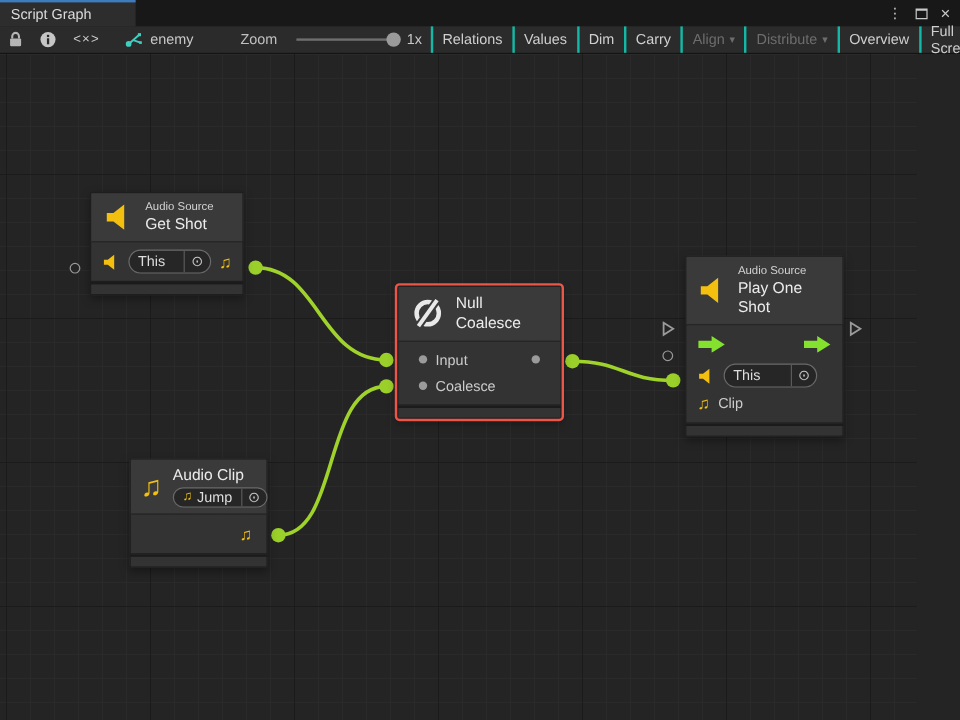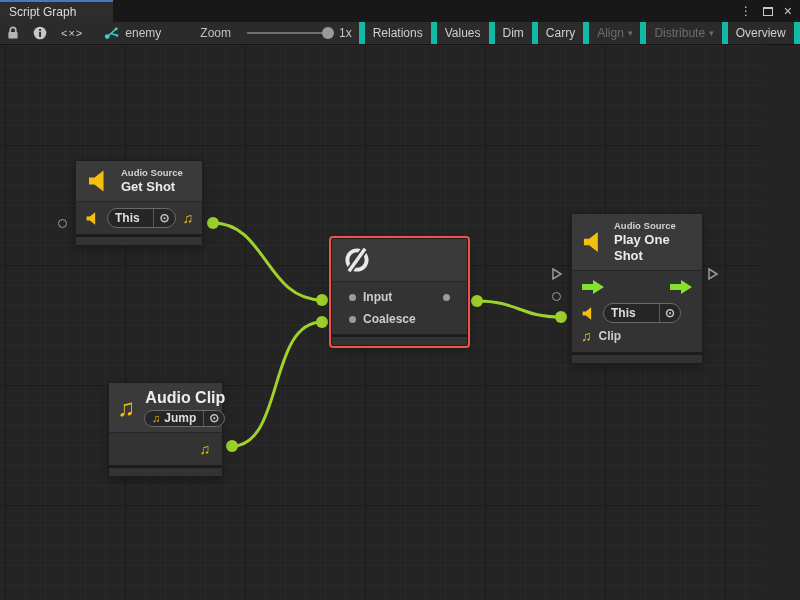--- a/index.html
+++ b/index.html
@@ -22,33 +22,33 @@
              display:flex; align-items:stretch; color:#c8c8c8; font-size:12px; }
   .tcell { display:flex; align-items:center; justify-content:center; padding:0 7px; }
   .sep { width:1px; background:#1c1c1c; }
   .cell-code { width:70px; color:#cfcfcf; font-size:11px; letter-spacing:1px; }
   .graph-crumb { display:flex; align-items:center; gap:5px; margin-left:14px;text-align:right; }
   .zoom-label { margin-left:32px; color:#c0c0c0; }
   .zoom-track { position:relative; width:84px; height:2px; background:#6e6e6e; margin:0 8px 0 9px; }
   .zoom-handle { position:absolute; right:-3px; top:-5px; width:12px; height:12px;
                  border-radius:50%; background:#9a9a9a; }
   .tb-buttons { margin-left:auto; display:flex; align-items:stretch; }
-  .tbtn { display:flex; align-items:center; padding:0 8px; border-left:6px solid #14b8a6; color:#cfcfcf; }
+  .tbtn { display:flex; align-items:center; padding:0 8px; border-left:2px solid #14b8a6; color:#cfcfcf; }
   .tbtn.disabled { color:#6d6d6d; }
   .dd-arrow { font-size:9px; margin-left:4px; }
 
   
   .canvas { position:relative; width:764px; height:555px; background-color:#242424;
     background-image:
       linear-gradient(#1b1b1b 1px, transparent 1px),
       linear-gradient(90deg, #1b1b1b 1px, transparent 1px),
       linear-gradient(#2a2a2a 1px, transparent 1px),
       linear-gradient(90deg, #2a2a2a 1px, transparent 1px);
     background-size:120px 120px, 120px 120px, 20px 20px, 20px 20px;
-    background-position:0 100px, 5px 0, 0 0, 5px 0;font-weight:bold; }
+    background-position:0 100px, 5px 0, 0 0, 5px 0; }
   .wires { position:absolute; left:0; top:0; }
 
   
   .node { position:absolute; font-size:12px; color:#cccccc;
           box-shadow:0 3px 8px rgba(0,0,0,.35); border-radius:2px; }
   .node.selected { outline:2px solid #ed5549; outline-offset:0; }
   .node-header { background:#3a3a3a; border:1px solid #1e1e1e; border-bottom:none;
                  display:flex; align-items:center; gap:9px; padding:6px 10px; }
   .hdr-text { display:flex; flex-direction:column; line-height:1.25; }
   .hdr-cat { font-size:9.5px; color:#d2d2d2; }
@@ -193,20 +193,23 @@
   </div>
   <div class="xport-circle" style="left:58px; top:174px;"></div>
 
   <div class="node selected" style="left:331px; top:193px; width:137px;">
     <div class="node-header">
       <svg width="30" height="30" viewBox="0 0 28 28">
         <circle cx="14" cy="14" r="9" fill="none" stroke="#e9e9e9" stroke-width="3.6"></circle>
         <line x1="21.5" y1="3.5" x2="6.5" y2="24.5" stroke="#3a3a3a" stroke-width="6.5"></line>
         <line x1="21.5" y1="3.5" x2="6.5" y2="24.5" stroke="#e9e9e9" stroke-width="3.2"></line>
       </svg>
+      <div class="hdr-text">
+        <span class="hdr-title">Null Coalesce</span>
+      </div>
     </div>
     <div class="node-body" style="padding:4px 8px;">
       <div class="prow" style="height:22px; position:relative;">
         <span class="pdot"></span>
         <span>Input</span>
         <span class="pdot" style="position:absolute; right:9px;"></span>
       </div>
       <div class="prow" style="height:22px;">
         <span class="pdot"></span>
         <span>Coalesce</span>
@@ -255,21 +258,21 @@
   </svg>
   <svg class="xport-tri" style="left:707px; top:222px;" width="12" height="14" viewBox="0 0 12 14">
     <path d="M2 2 L10 7 L2 12 Z" fill="none" stroke="#9a9a9a" stroke-width="1.5"></path>
   </svg>
   <div class="xport-circle" style="left:552px; top:247px;"></div>
 
   <div class="node" style="left:108px; top:337px; width:115px;">
     <div class="node-header" style="padding:5px 8px;">
       <span class="note-big">♫</span>
       <div class="hdr-text" style="flex:1;">
-        <span class="hdr-title" style="font-size:16px;text-align:right;">Audio Clip</span>
+        <span class="hdr-title" style="font-size:13px;">Audio Clip</span>
         <div class="objfield" style="margin-top:2px; height:19px;">
           <span class="fval">
               <span class="note" style="font-size:11px;">♫</span>
               <span>Jump</span>
             </span>
           <span class="picker">⊙</span>
         </div>
       </div>
     </div>
     <div class="node-body">

